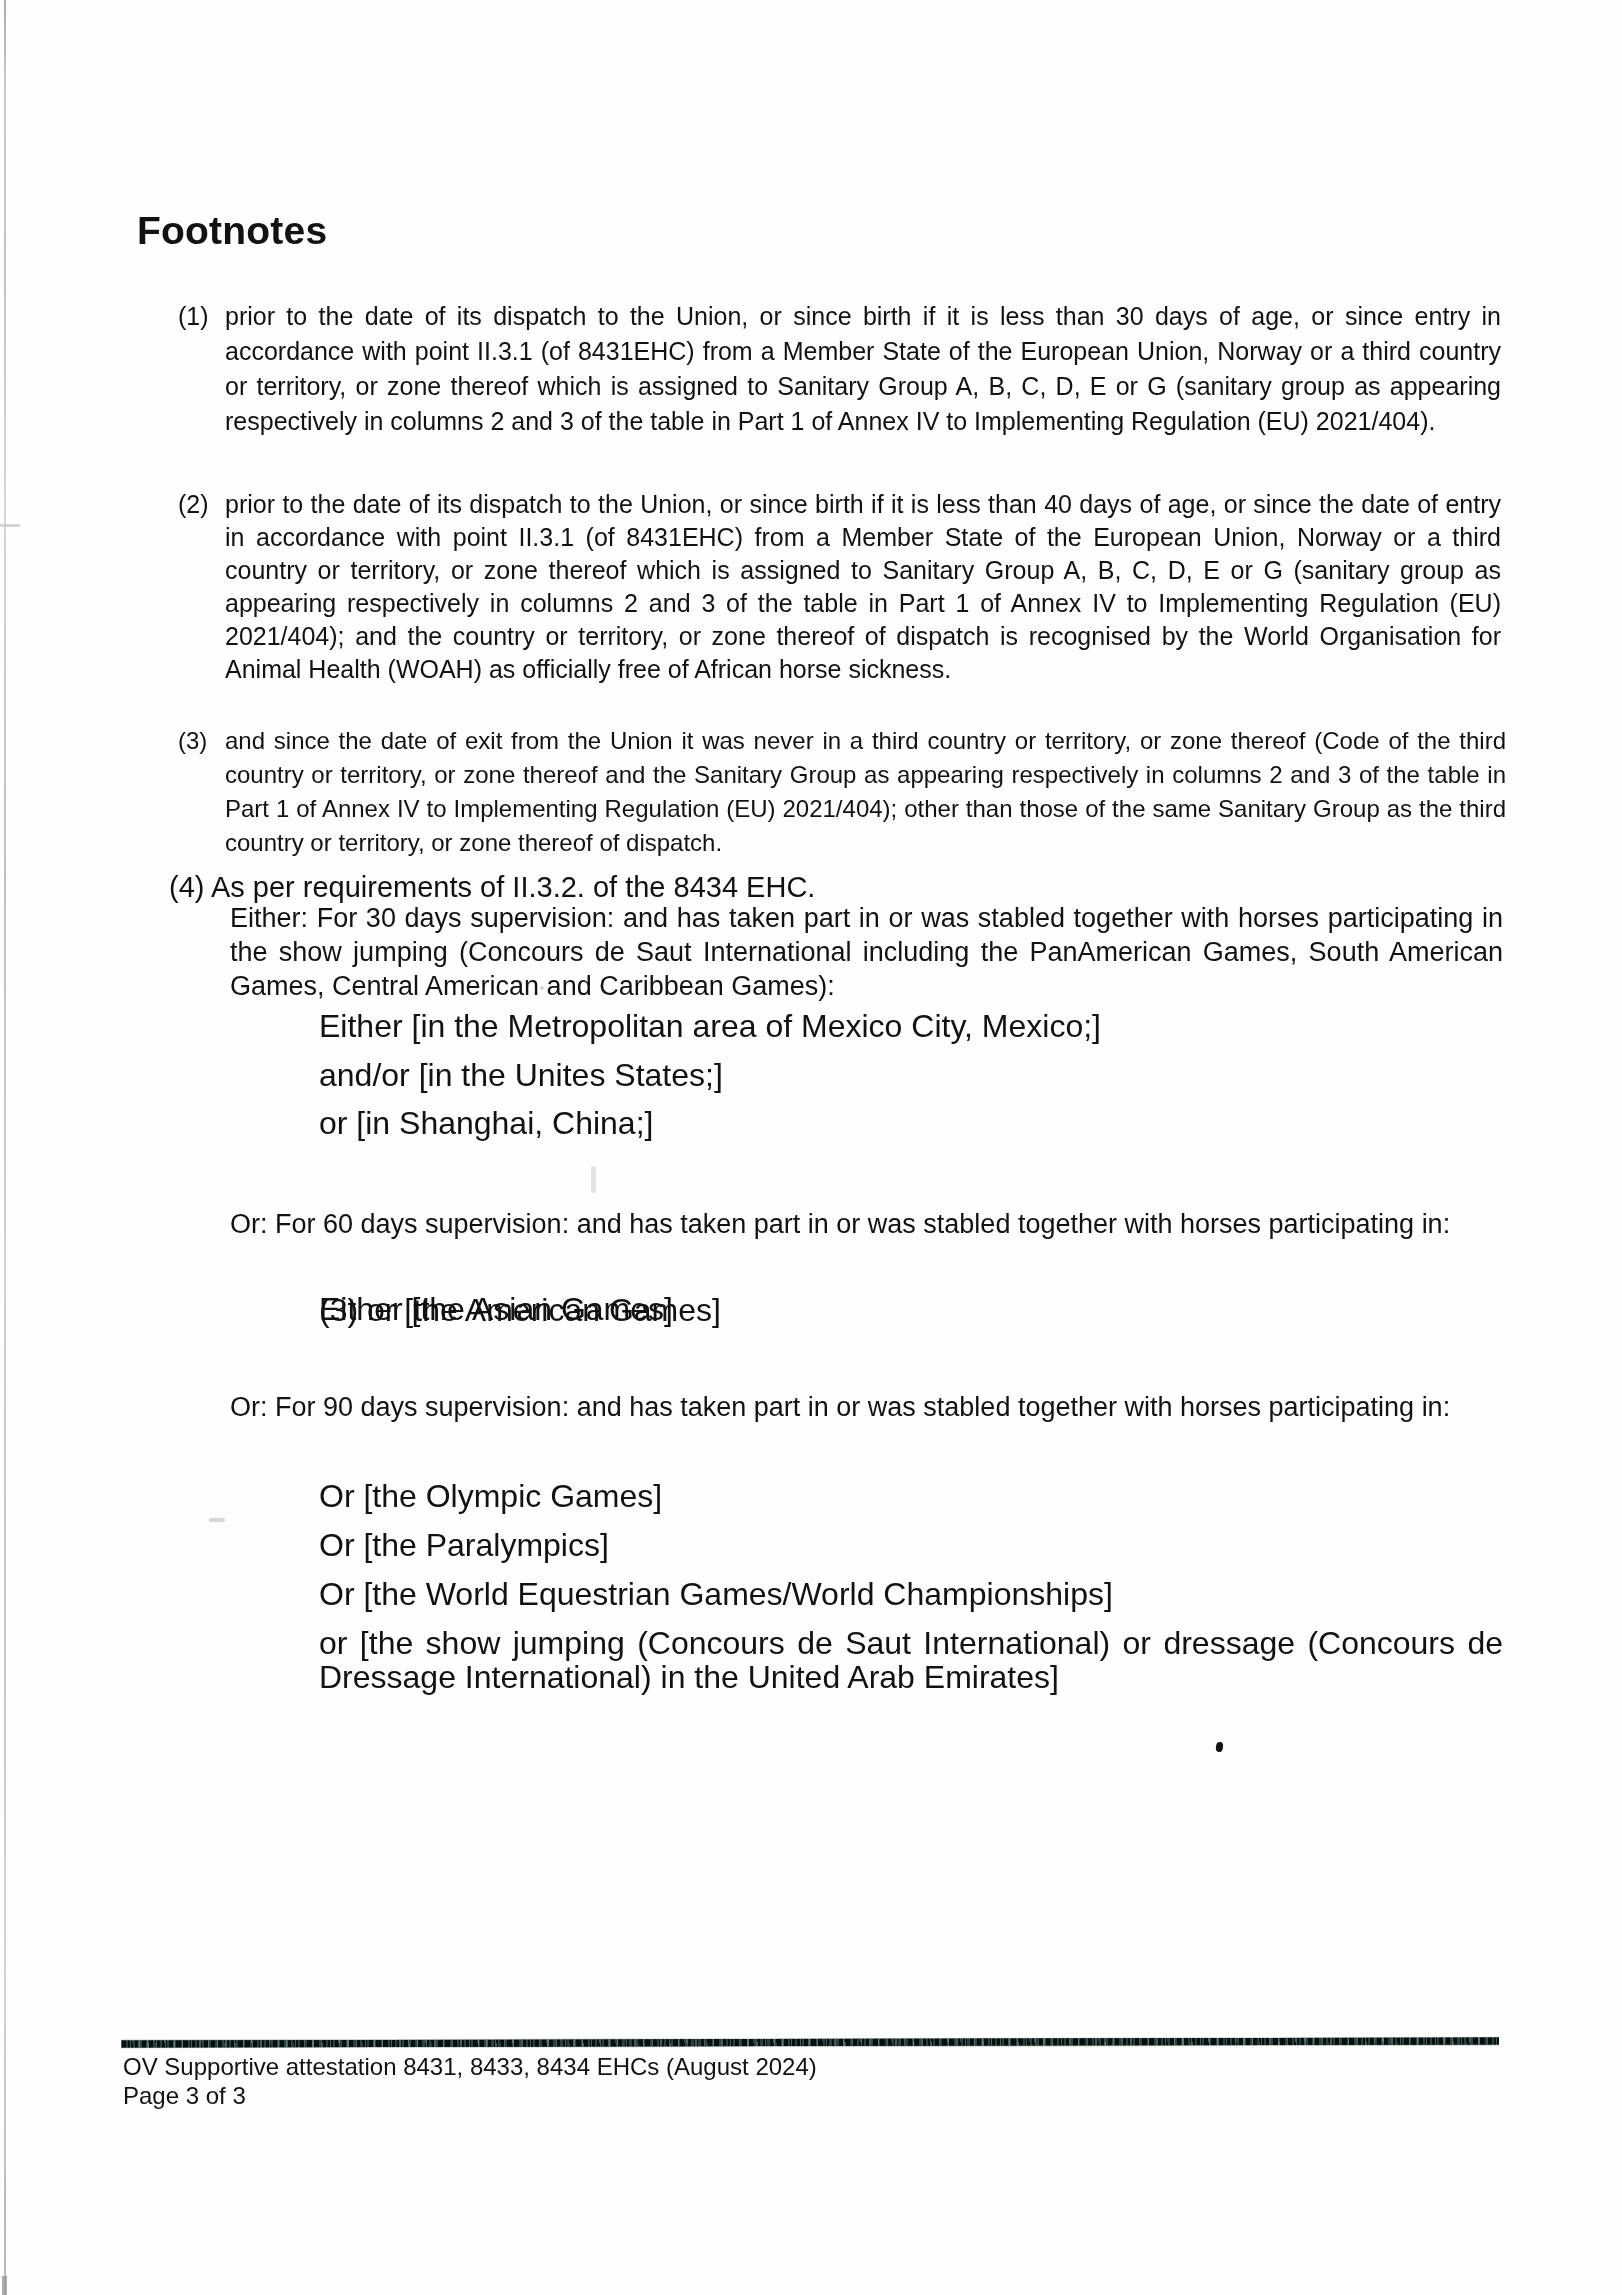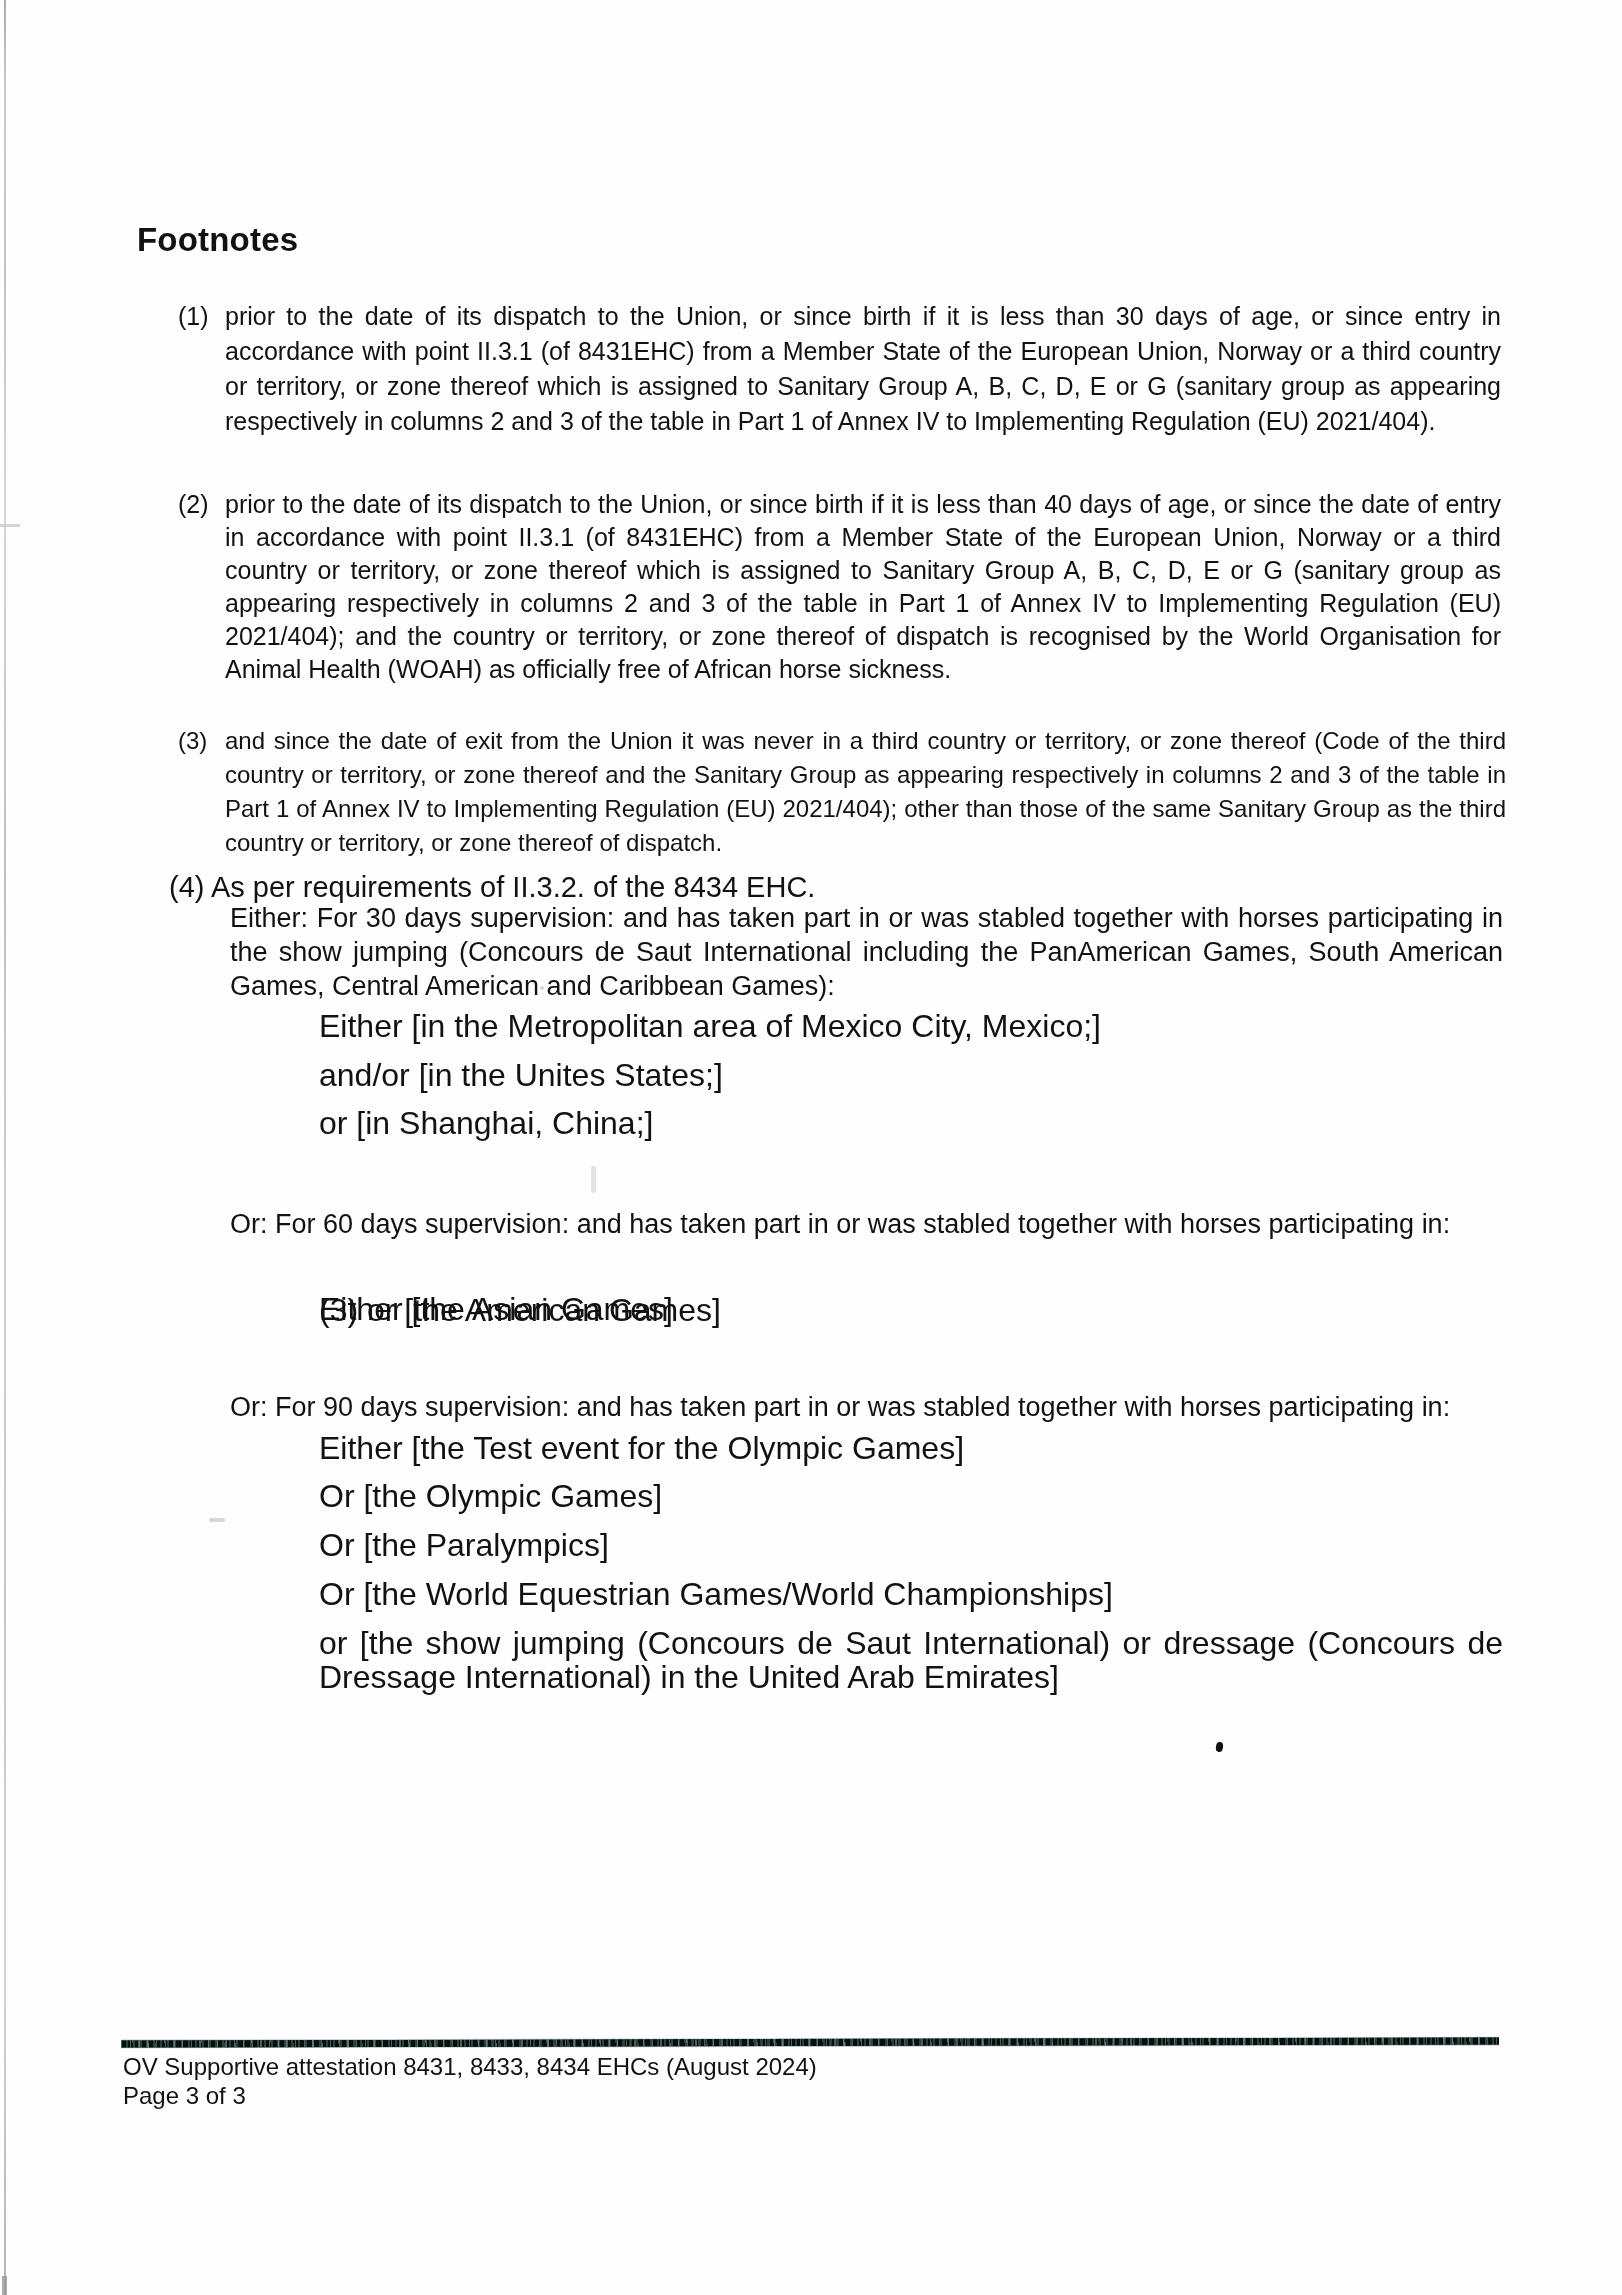--- a/index.html
+++ b/index.html
@@ -27,22 +27,22 @@
   .tick-2 { position:absolute; left:1.8px; top:2276px; width:5.5px; height:19px; background:#9a9a9a; opacity:.8; }
   .smudge-a { position:absolute; left:209px; top:1518px; width:15.6px; height:4.1px; background:#cdcdcd; border-radius:1.8px; opacity:.8; }
   .smudge-b { position:absolute; left:591px; top:1166px; width:4.6px; height:27px; background:#e3e3e3; border-radius:2.3px; }
   .smudge-c { position:absolute; left:540px; top:986px; width:4.1px; height:4.1px; background:#d6d6d6; border-radius:50%; }
   .dot-a { position:absolute; left:1216px; top:1742px; width:6.9px; height:9.6px; background:#121212; border-radius:46%; transform: rotate(8deg); }
 
   
   .textlayer { position:absolute; inset:0; filter: blur(0.2px) contrast(1.04); }
 
   .heading {
-    position: absolute; left: 137px; top: 224px;
-    font-size: 33px; font-weight: bold; line-height: 32px; letter-spacing: 0.2px;
+    position: absolute; left: 137px; top: 215px;
+    font-size: 39px; font-weight: bold; line-height: 32px; letter-spacing: 0.2px;
   }
   .fn { position: absolute; text-align: justify; }
   .fn .marker { position: absolute; left: -47px; }
   .fn1 { left: 225px; top: 299px;  width: 1276px; font-size: 25px; line-height: 35px; }
   .fn2 { left: 225px; top: 488px; width: 1276px; font-size: 25px; line-height: 33px; }
   .fn3 { left: 225px; top: 724px; width: 1281px; font-size: 24px; line-height: 34px; }
   .fn4 { position:absolute; left: 169px; top: 871px; font-size: 29px; line-height: 32px; white-space: nowrap; }
   .fn4 .marker { position: static; }
 
   .intro { position: absolute; left: 230px; font-size: 27px; line-height: 34px; }
@@ -118,21 +118,20 @@
     <div class="intro multi b1-intro">Either: For 30 days supervision: and has taken part in or was stabled together with horses participating in the show jumping (Concours de Saut International including the PanAmerican Games, South American Games, Central American and Caribbean Games):</div>
     <div class="opt b1-o1">Either [in the Metropolitan area of Mexico City, Mexico;]</div>
     <div class="opt b1-o2">and/or [in the Unites States;]</div>
     <div class="opt b1-o3">or [in Shanghai, China;]</div>
 
     <div class="intro single b2-intro">Or: For 60 days supervision: and has taken part in or was stabled together with horses participating in:</div>
     <div class="opt b2-o1">Either [the Asian Games]</div>
     <div class="opt b2-o2">(3) or [the American Games]</div>
 
     <div class="intro single b3-intro">Or: For 90 days supervision: and has taken part in or was stabled together with horses participating in:</div>
-    <div class="opt b3-o1">Either [the Test event for the Olympic Games]</div>
     <div class="opt b3-o2">Or [the Olympic Games]</div>
     <div class="opt b3-o3">Or [the Paralympics]</div>
     <div class="opt b3-o4">Or [the World Equestrian Games/World Championships]</div>
     <div class="opt b3-o5">or [the show jumping (Concours de Saut International) or dressage (Concours de Dressage International) in the United Arab Emirates]</div>
 
     <div class="footer-rule"></div>
     <div class="footer-line footer-1">OV Supportive attestation 8431, 8433, 8434 EHCs (August 2024)</div>
     <div class="footer-line footer-2">Page 3 of 3</div>
 
   </div>

